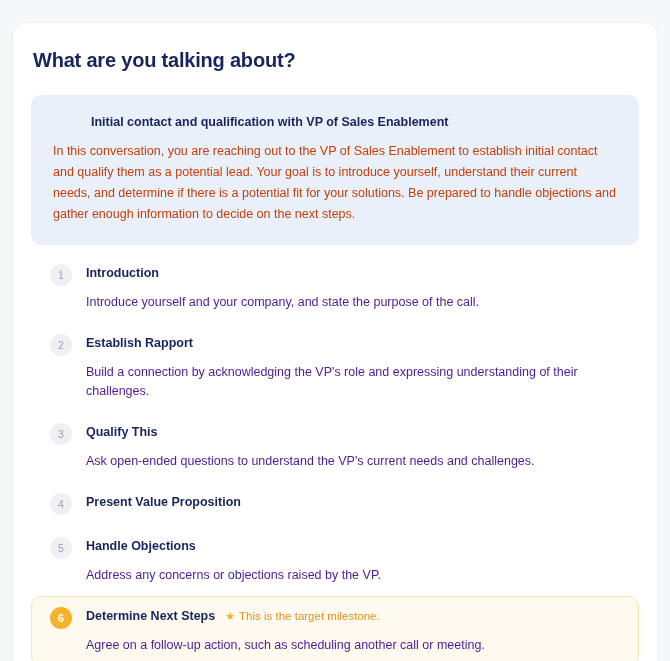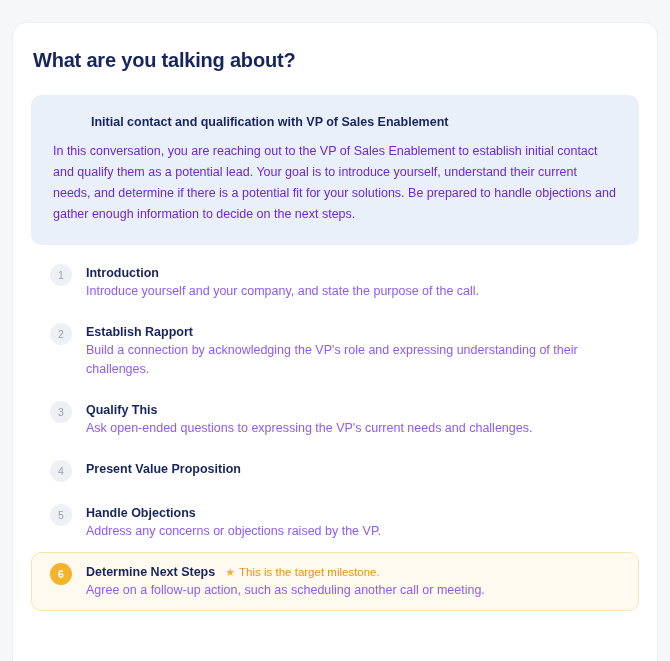--- a/index.html
+++ b/index.html
@@ -59,21 +59,21 @@
     line-height: 18px;
     font-weight: bold;
     color: #17255e;
     padding-left: 38px;
   }
 
   .scenario-desc {
     margin: 0;
     font-size: 12.5px;
     line-height: 21px;
-    color: #6d28d9;
+    color: #c2410c;
   }
 
   
   .milestones-label {
     margin: 20px 0 0 2px;
     font-size: 11.5px;
     line-height: 16px;
     font-weight: bold;
     color: #17255e;
   }
@@ -150,24 +150,24 @@
 
   .star-icon {
     display: inline-block;
     margin-right: 4px;
     font-size: 11px;
     line-height: 1;
     color: #f5b32b;
   }
 
   .milestone-desc {
-    margin-top: 0;
+    margin-top: 11px;
     font-size: 12.5px;
     line-height: 19px;
-    color: #8b5cf6;
+    color: #4c1d95;
   }
 </style>
 </head>
 <body>
 
 <div class="panel">
   <div class="panel-inner">
 
     <h1 class="page-title">What are you talking about?</h1>
 
@@ -195,21 +195,21 @@
             </div>
             <div class="milestone-desc">Build a connection by acknowledging the VP's role and expressing understanding of their challenges.</div>
           </div>
         </li>
         <li class="milestone">
           <span class="badge">3</span>
           <div class="milestone-body">
             <div class="milestone-head">
               <span class="milestone-title">Qualify This</span>
             </div>
-            <div class="milestone-desc">Ask open-ended questions to expressing the VP's current needs and challenges.</div>
+            <div class="milestone-desc">Ask open-ended questions to understand the VP's current needs and challenges.</div>
           </div>
         </li>
         <li class="milestone">
           <span class="badge">4</span>
           <div class="milestone-body">
             <div class="milestone-head">
               <span class="milestone-title">Present Value Proposition</span>
             </div>
           </div>
         </li>

